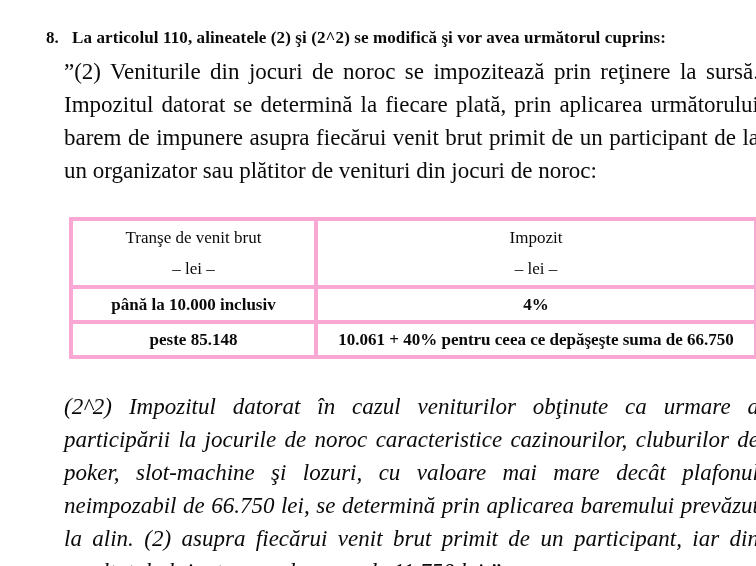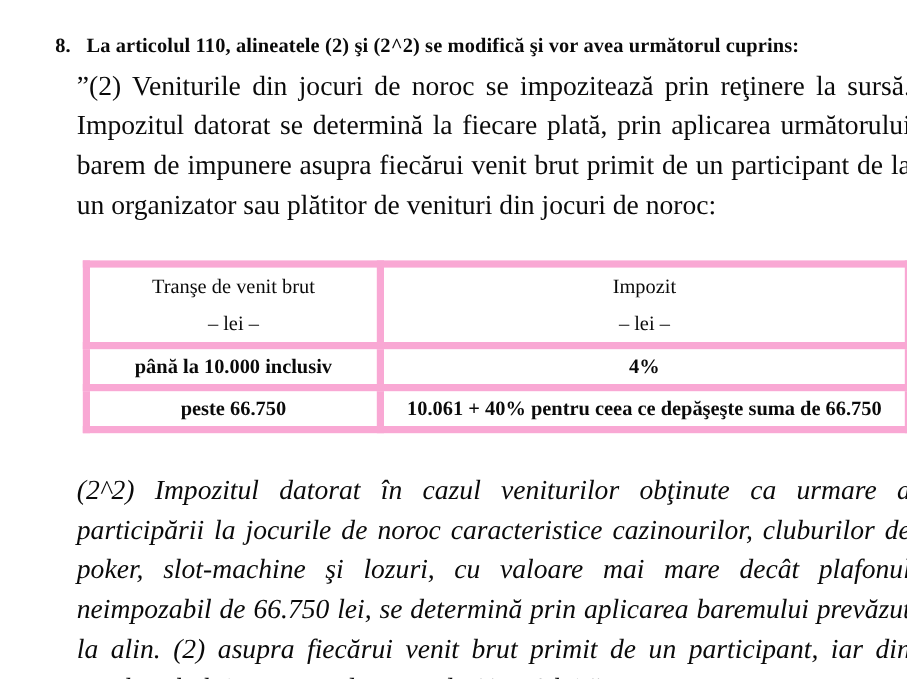--- a/index.html
+++ b/index.html
@@ -34,21 +34,21 @@
     text-align: justify;
   }
   .tax-table {
     margin: 30px 0 0 45px;
     width: 685px;
     border-collapse: collapse;
     table-layout: fixed;
     font-size: 17px;
   }
   .tax-table th, .tax-table td {
-    border: 6px solid #f9a8d4;
+    border: 4px solid #f9a8d4;
     text-align: center;
     vertical-align: middle;
     font-weight: normal;
     padding: 0 4px;
   }
   .tax-table th { height: 68px; }
   .tax-table td { height: 35px; font-weight: bold; }
   .col-bracket { width: 245px; }
   .col-tax { width: 440px; }
   .th-line { line-height: 31px; }
@@ -77,21 +77,21 @@
           <div class="th-line">– lei –</div>
         </th>
       </tr>
     </thead>
     <tbody>
       <tr>
         <td>până la 10.000 inclusiv</td>
         <td>4%</td>
       </tr>
       <tr>
-        <td>peste 66.750</td>
+        <td>peste 85.148</td>
         <td>10.061 + 40% pentru ceea ce depăşeşte suma de 66.750</td>
       </tr>
     </tbody>
   </table>
 
   <p class="para para2">(2^2) Impozitul datorat în cazul veniturilor obţinute ca urmare a participării la jocurile de noroc caracteristice cazinourilor, cluburilor de poker, slot-machine şi lozuri, cu valoare mai mare decât plafonul neimpozabil de 66.750 lei, se determină prin aplicarea baremului prevăzut la alin. (2) asupra fiecărui venit brut primit de un participant, iar din rezultatul obţinut se scade suma de 11.750 lei.”</p>
 
 </div>
 
 </body></html>

